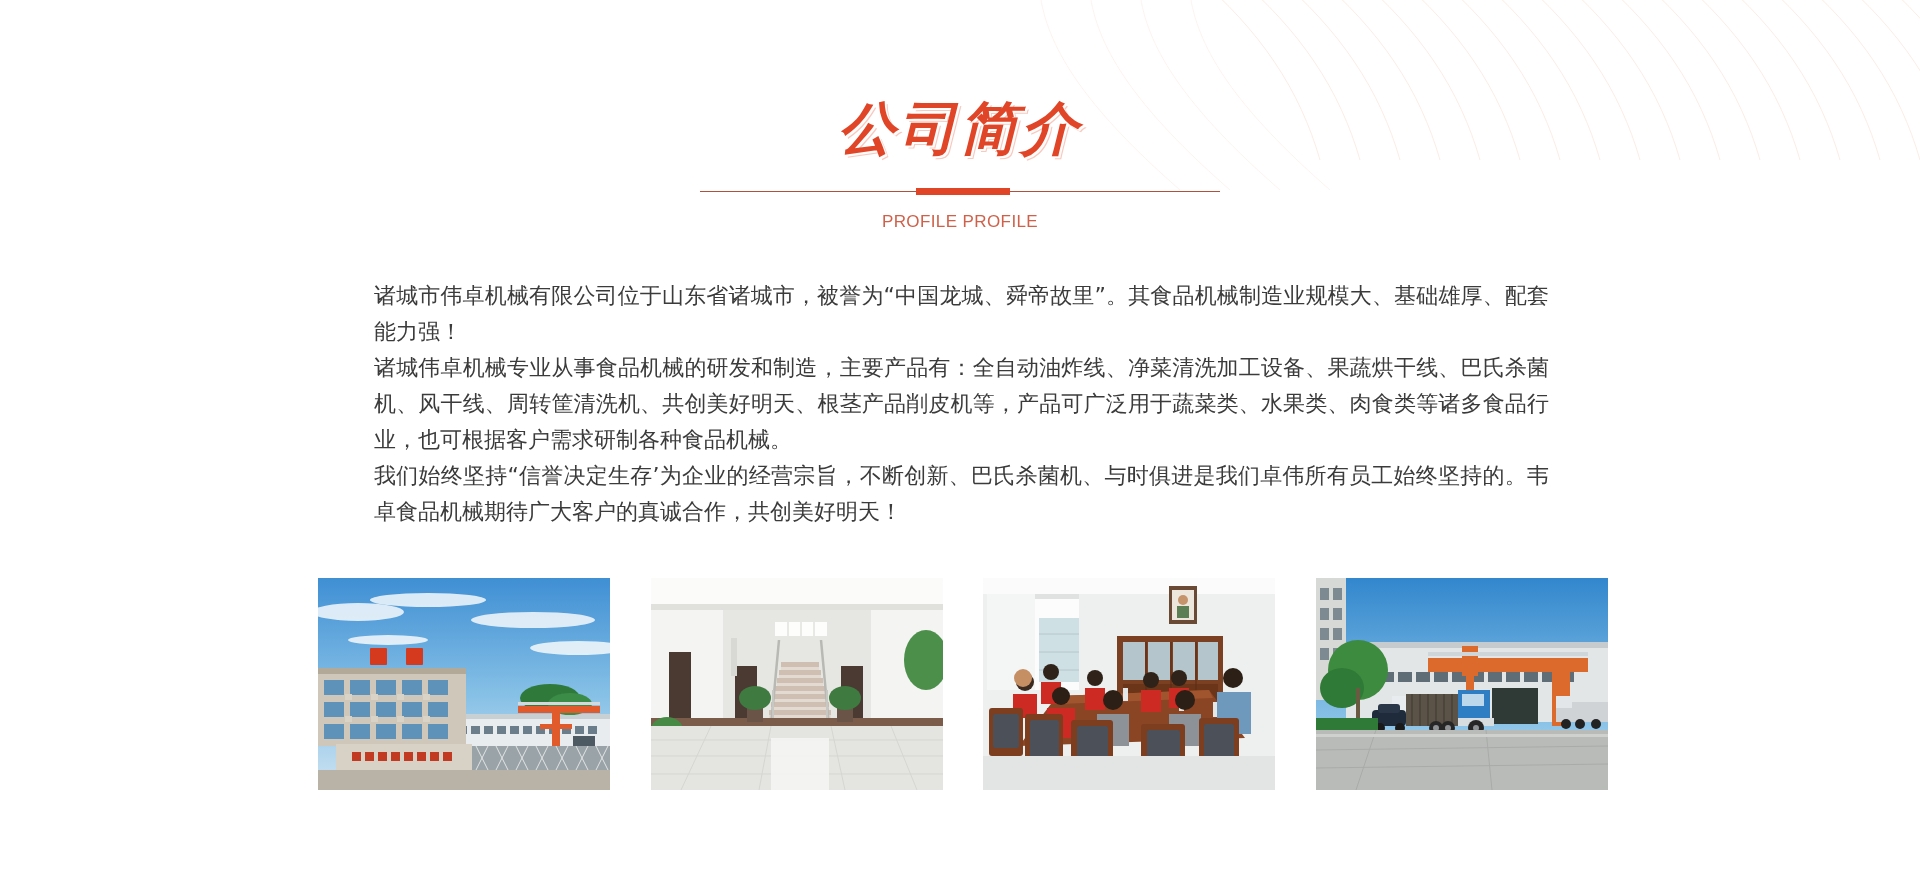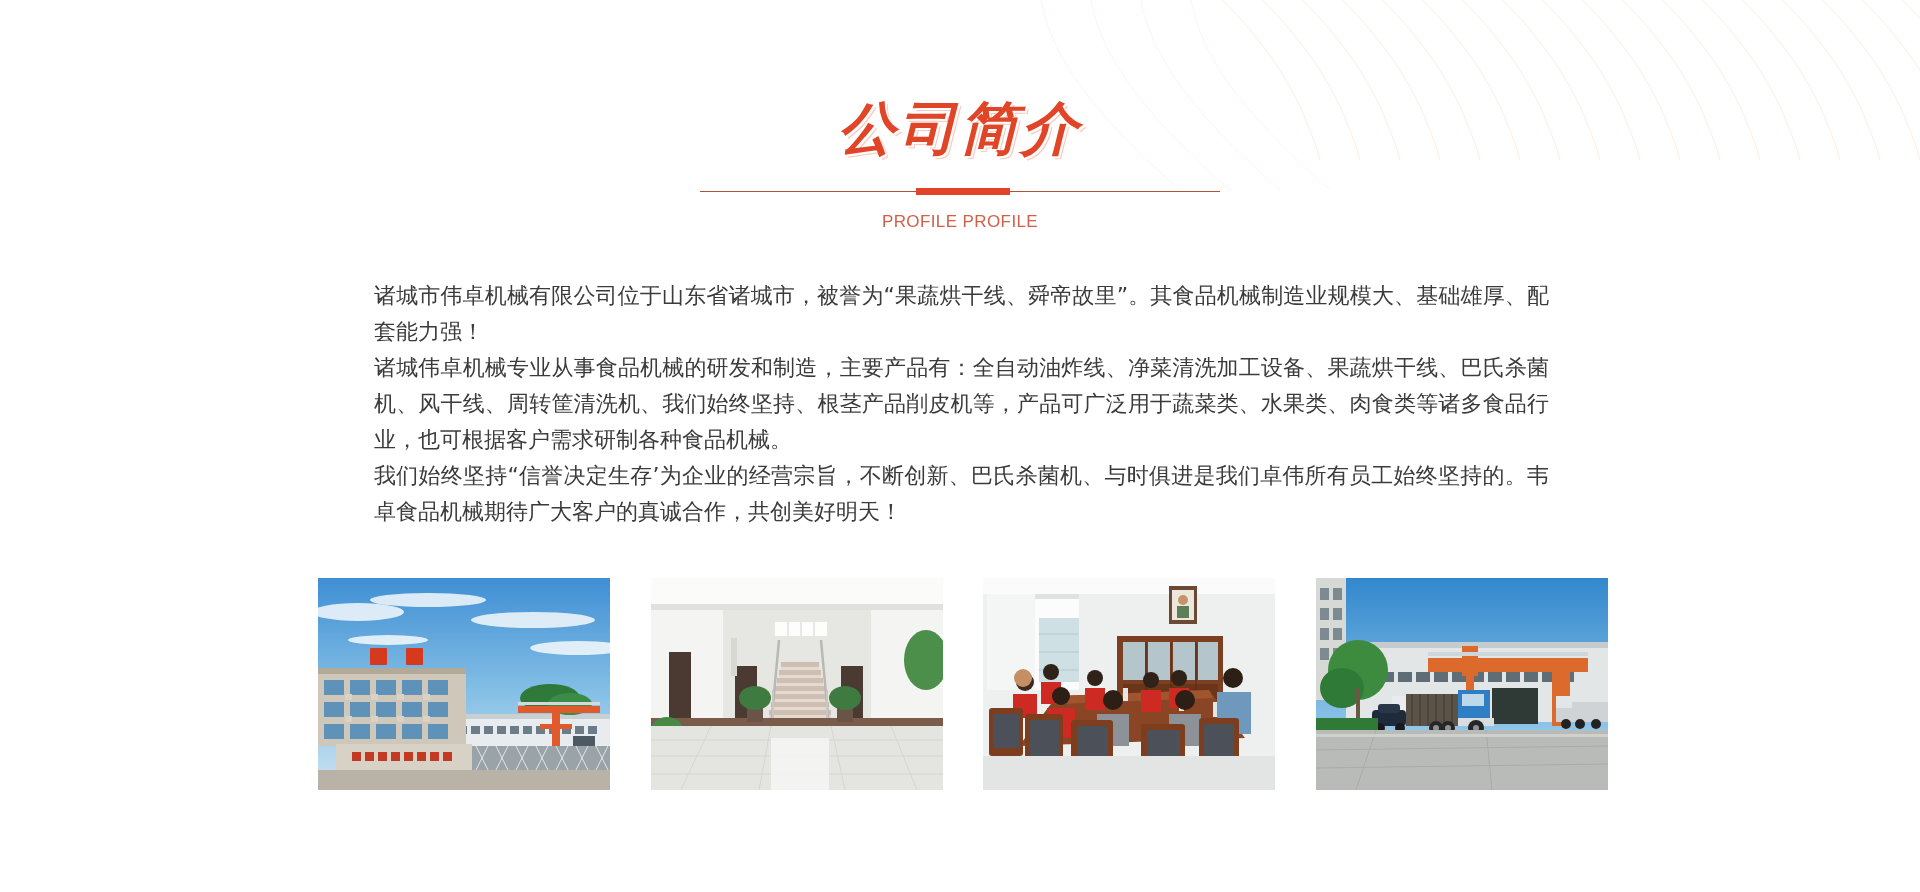--- a/index.html
+++ b/index.html
@@ -175,22 +175,22 @@
 
     <div class="rule-wrap">
       <span class="rule-line"></span>
       <span class="rule-tab"></span>
     </div>
 
     <div class="subtitle-en">PROFILE PROFILE</div>
   </header>
 
   <section class="copy">
-    <p>诸城市伟卓机械有限公司位于山东省诸城市，被誉为“果蔬烘干线、舜帝故里”。其食品机械制造业规模大、基础雄厚、配套能力强！</p>
-    <p>诸城伟卓机械专业从事食品机械的研发和制造，主要产品有：全自动油炸线、净菜清洗加工设备、果蔬烘干线、巴氏杀菌机、风干线、周转筐清洗机、我们始终坚持、根茎产品削皮机等，产品可广泛用于蔬菜类、水果类、肉食类等诸多食品行业，也可根据客户需求研制各种食品机械。</p>
+    <p>诸城市伟卓机械有限公司位于山东省诸城市，被誉为“中国龙城、舜帝故里”。其食品机械制造业规模大、基础雄厚、配套能力强！</p>
+    <p>诸城伟卓机械专业从事食品机械的研发和制造，主要产品有：全自动油炸线、净菜清洗加工设备、果蔬烘干线、巴氏杀菌机、风干线、周转筐清洗机、共创美好明天、根茎产品削皮机等，产品可广泛用于蔬菜类、水果类、肉食类等诸多食品行业，也可根据客户需求研制各种食品机械。</p>
     <p>我们始终坚持“信誉决定生存’为企业的经营宗旨，不断创新、巴氏杀菌机、与时俱进是我们卓伟所有员工始终坚持的。韦卓食品机械期待广大客户的真诚合作，共创美好明天！</p>
   </section>
 
   <section class="photos">
 
     <figure class="photo">
       <svg viewBox="0 0 292 212" preserveAspectRatio="xMidYMid slice" aria-hidden="true">
         <defs>
           <linearGradient id="sky1" x1="0" y1="0" x2="0" y2="1">
             <stop offset="0%" stop-color="#3f8fd4"></stop>

